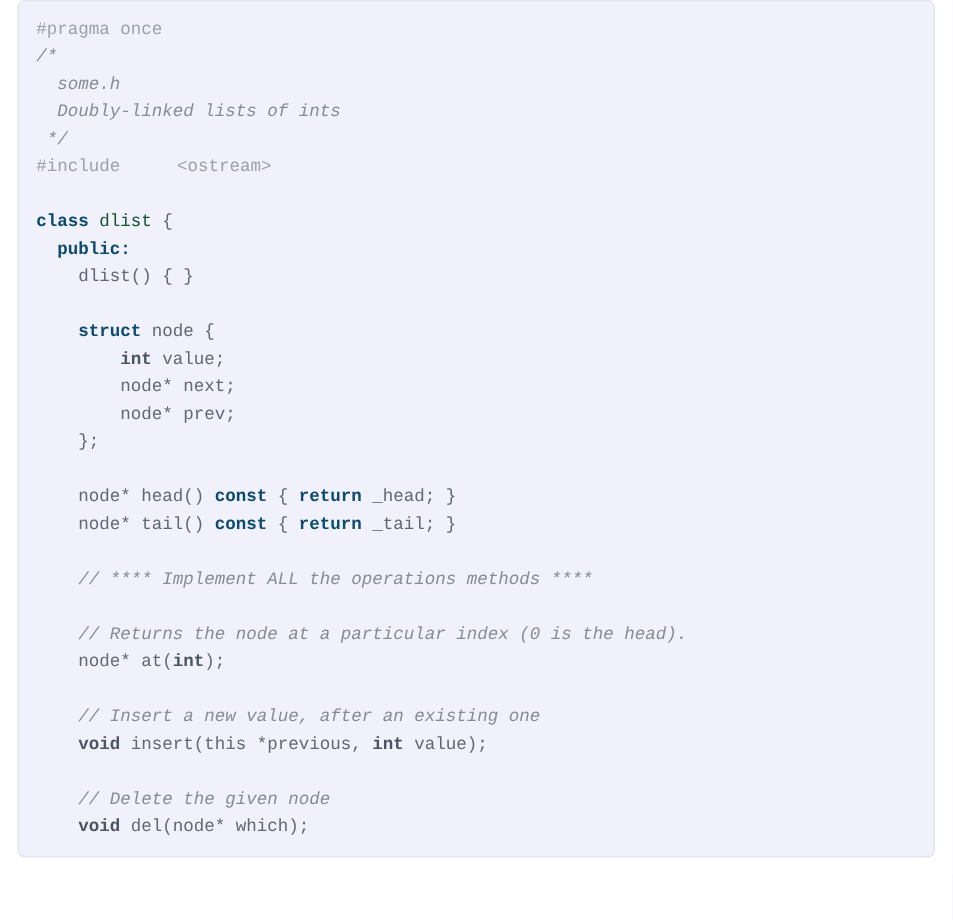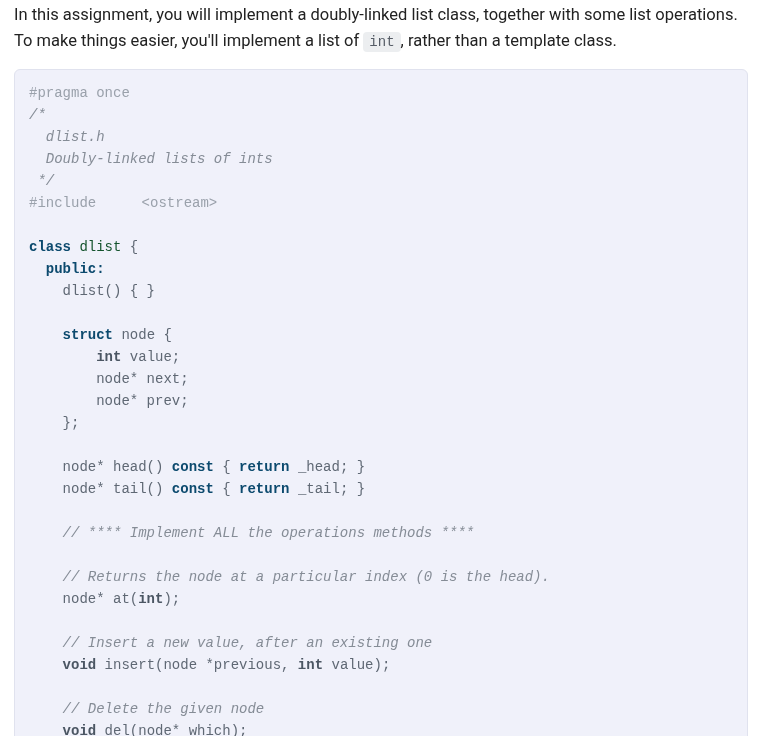--- a/index.html
+++ b/index.html
@@ -52,28 +52,25 @@
   .tok-type   { color: #4b5663; font-weight: 700; }
   .tok-class  { color: #14532d; }
   .tok-ident  { color: #5f6874; text-align: right; }
   .tok-punct  { color: #5f6874; }
 </style>
 </head>
 <body>
 
 <div class="page">
 
-  <p class="intro">
-    <span>In this assignment, you will implement a doubly-linked list class, together with some list operations. To make things easier, you'll implement a list of </span><code class="code-inline">int</code><span>, rather than a template class.</span>
-  </p>
 
   <div class="codeblock">
 <pre><span class="tok-macro">#pragma once</span>
 <span class="tok-comment">/*</span>
-<span class="tok-comment">  dlist.h</span>
+<span class="tok-comment">  some.h</span>
 <span class="tok-comment">  Doubly-linked lists of ints</span>
 <span class="tok-comment"> */</span>
 <span class="tok-macro">#include</span><span class="tok-macroarg"> &lt;ostream&gt;</span>
 <span></span>
 <span class="tok-keyword">class</span><span class="tok-class"> dlist</span><span class="tok-punct"> {</span>
 <span class="tok-keyword">  public:</span>
 <span class="tok-ident">    dlist() { }</span>
 <span></span>
 <span>    </span><span class="tok-keyword">struct</span><span class="tok-ident"> node {</span>
 <span>        </span><span class="tok-type">int</span><span class="tok-ident"> value;</span>
@@ -83,19 +80,19 @@
 <span></span>
 <span class="tok-ident">    node* head() </span><span class="tok-keyword">const</span><span class="tok-punct"> { </span><span class="tok-keyword">return</span><span class="tok-ident"> _head; }</span>
 <span class="tok-ident">    node* tail() </span><span class="tok-keyword">const</span><span class="tok-punct"> { </span><span class="tok-keyword">return</span><span class="tok-ident"> _tail; }</span>
 <span></span>
 <span class="tok-comment">    // **** Implement ALL the operations methods ****</span>
 <span></span>
 <span class="tok-comment">    // Returns the node at a particular index (0 is the head).</span>
 <span class="tok-ident">    node* at(</span><span class="tok-type">int</span><span class="tok-ident">);</span>
 <span></span>
 <span class="tok-comment">    // Insert a new value, after an existing one</span>
-<span>    </span><span class="tok-type">void</span><span class="tok-ident"> insert(node *previous, </span><span class="tok-type">int</span><span class="tok-ident"> value);</span>
+<span>    </span><span class="tok-type">void</span><span class="tok-ident"> insert(this *previous, </span><span class="tok-type">int</span><span class="tok-ident"> value);</span>
 <span></span>
 <span class="tok-comment">    // Delete the given node</span>
 <span>    </span><span class="tok-type">void</span><span class="tok-ident"> del(node* which);</span></pre>
   </div>
 
 </div>
 
 </body></html>

